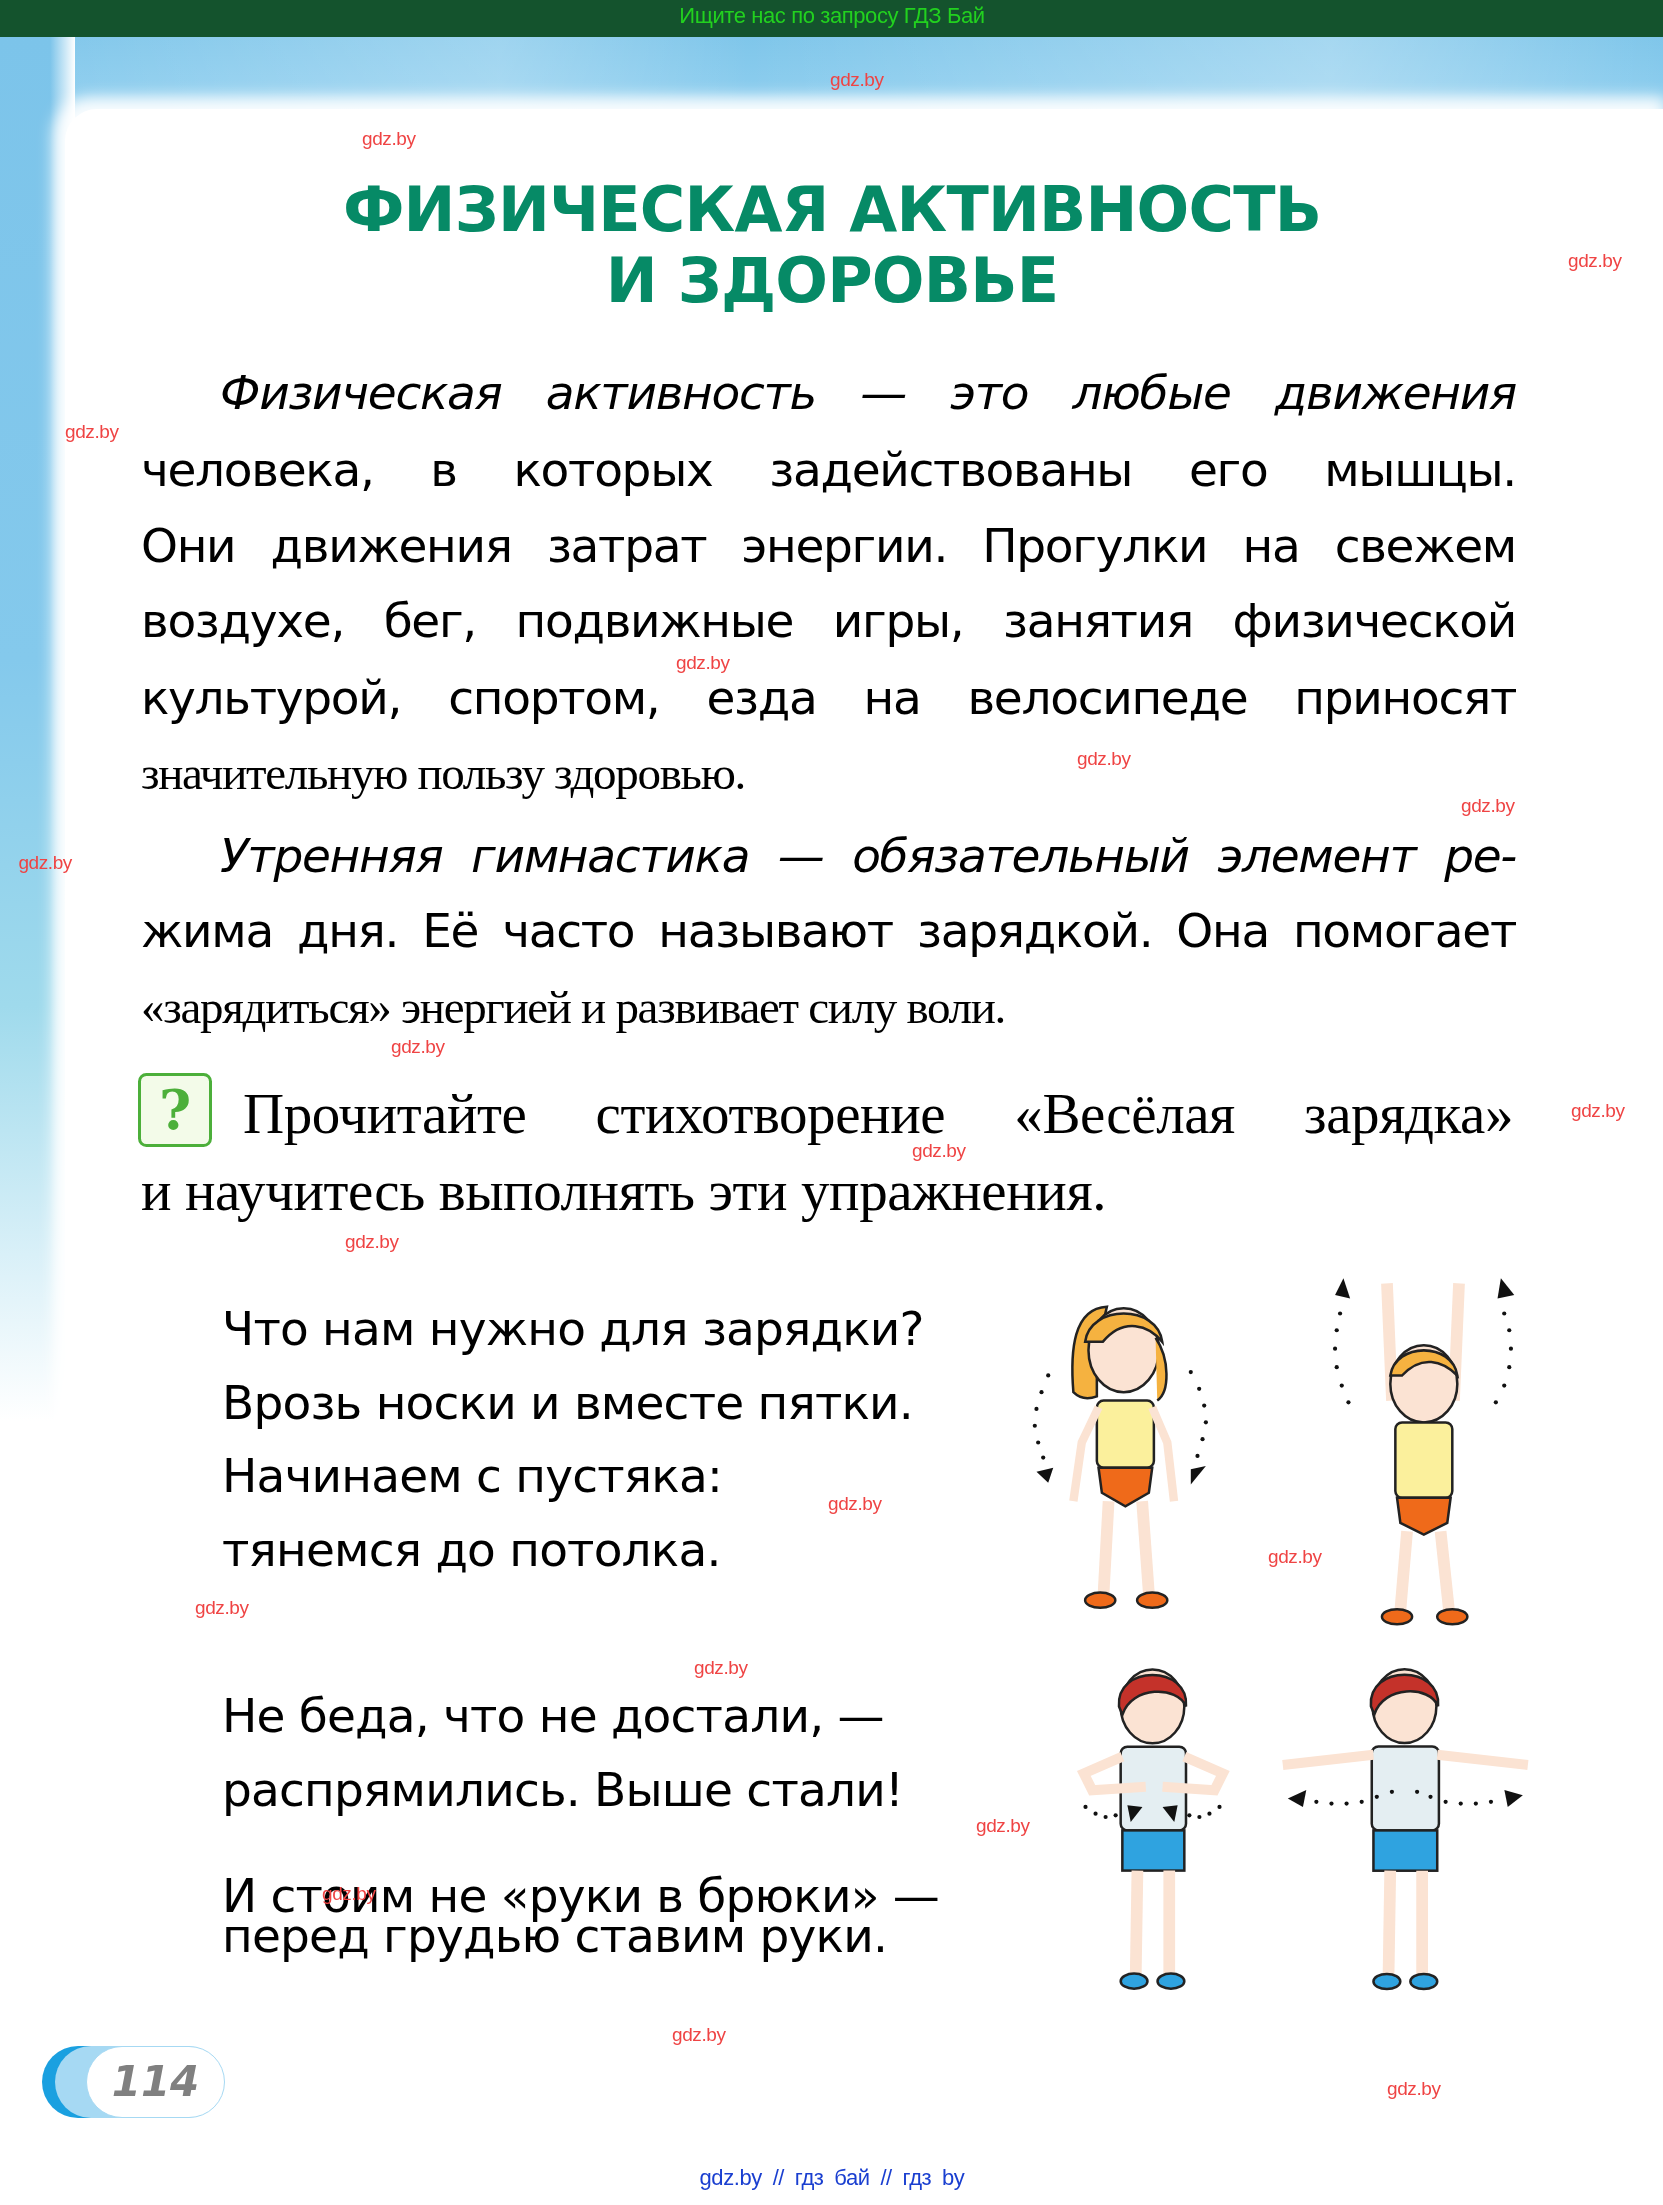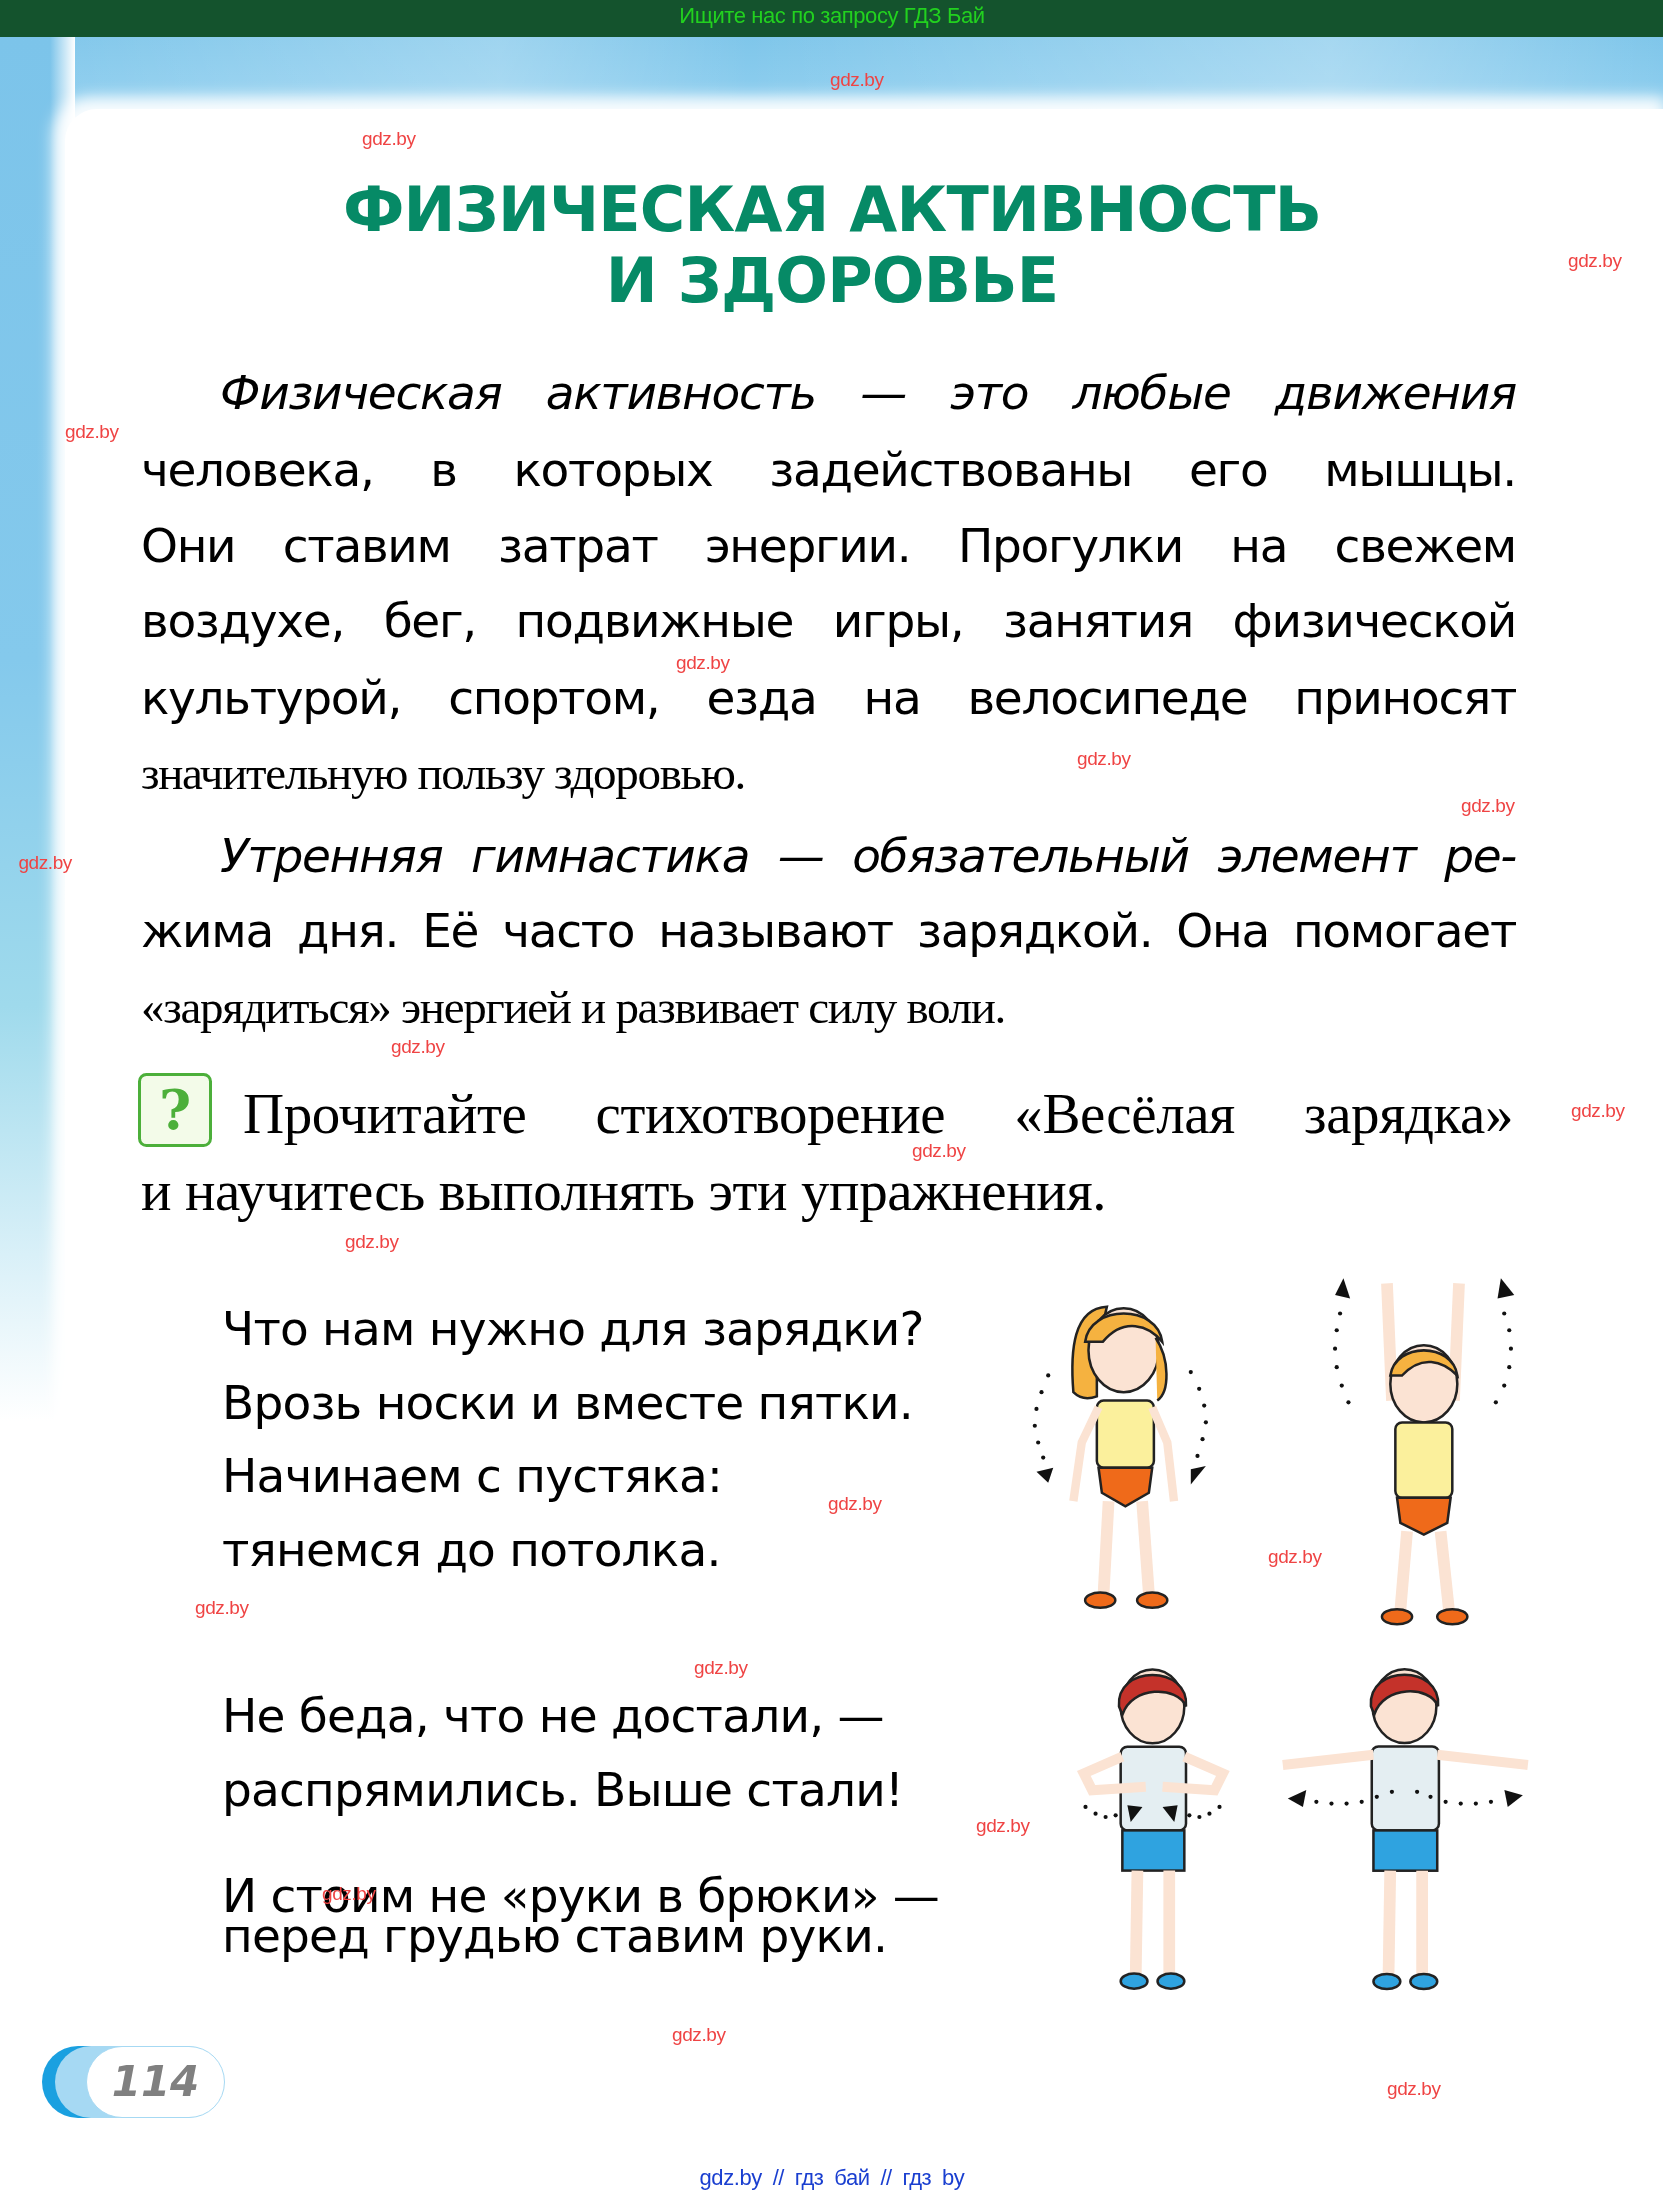--- a/index.html
+++ b/index.html
@@ -104,21 +104,21 @@
 <div class="frame-top"></div>
 <div class="frame-left"></div>
 <div class="content-card"></div>
 
 <div class="title" style="top:179px;">ФИЗИЧЕСКАЯ АКТИВНОСТЬ</div>
 <div class="title" style="top:250px;">И ЗДОРОВЬЕ</div>
 
 <div>
   <div class="para-line indent" style="top:369px;">Физическая активность — это любые движения</div>
   <div class="para-line" style="top:446px;">человека, в которых задействованы его мышцы.</div>
-  <div class="para-line" style="top:522px;">Они ставим затрат энергии. Прогулки на свежем</div>
+  <div class="para-line" style="top:522px;">Они движения затрат энергии. Прогулки на свежем</div>
   <div class="para-line" style="top:597px;">воздухе, бег, подвижные игры, занятия физической</div>
   <div class="para-line" style="top:674px;">культурой, спортом, езда на велосипеде приносят</div>
   <div class="para-line last" style="top:750px;">значительную пользу здоровью.</div>
 </div>
 
 <div>
   <div class="para-line indent" style="top:832px;">Утренняя гимнастика — обязательный элемент ре-</div>
   <div class="para-line" style="top:907px;">жима дня. Её часто называют зарядкой. Она помогает</div>
   <div class="para-line last" style="top:984px;">«зарядиться» энергией и развивает силу воли.</div>
 </div>

